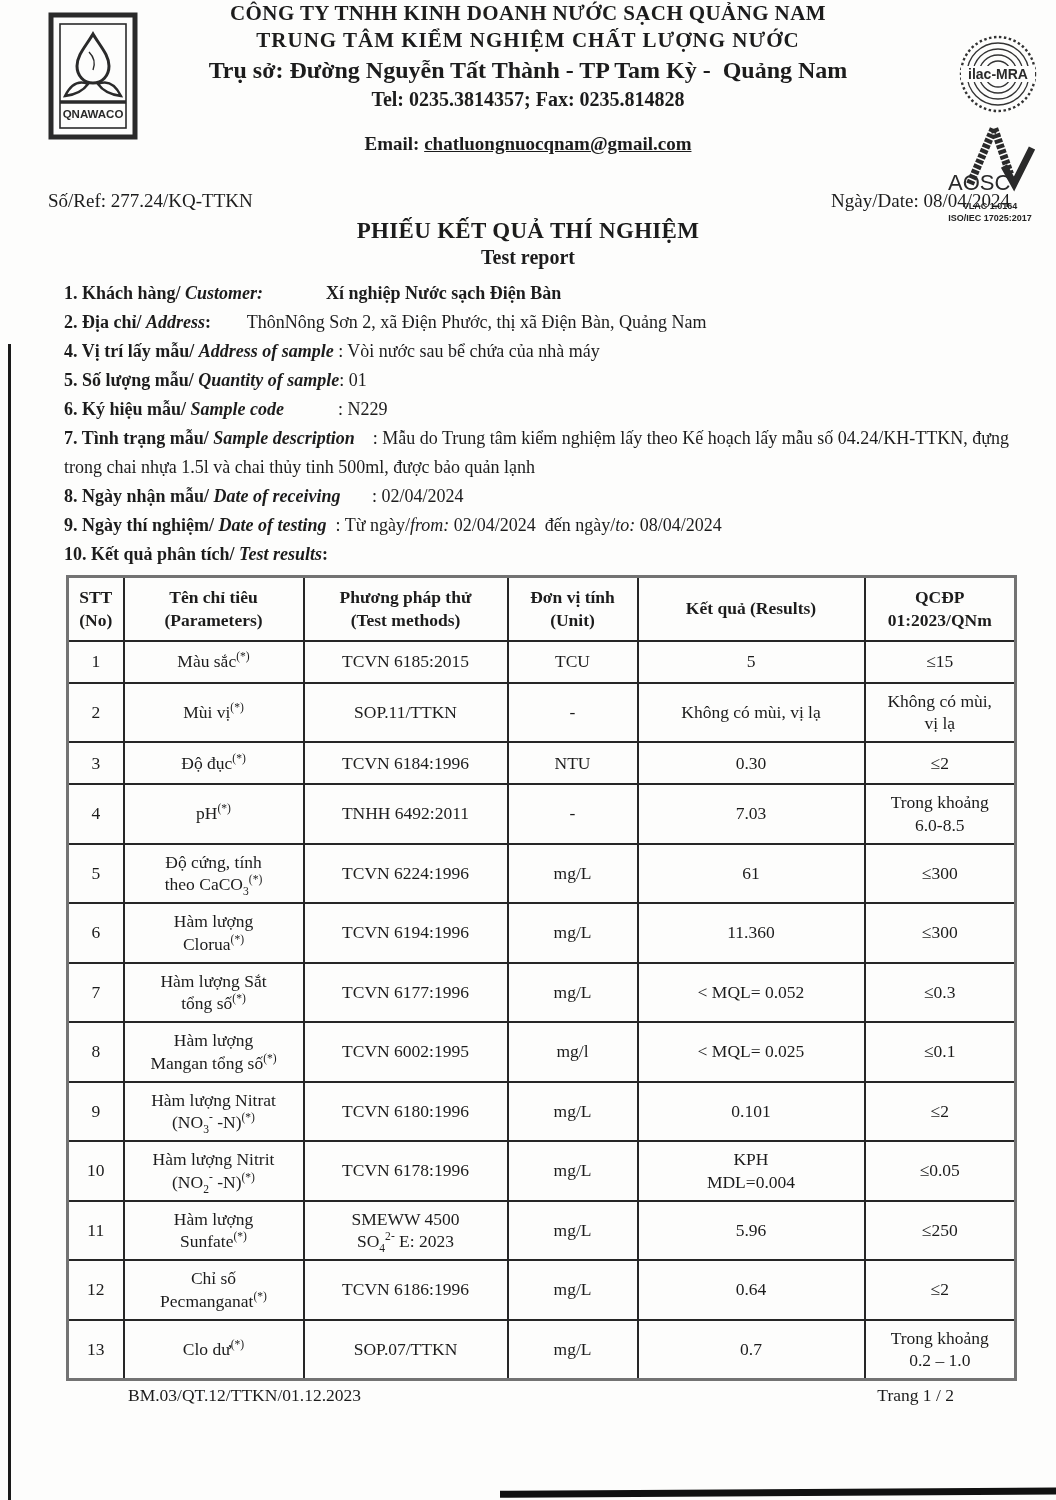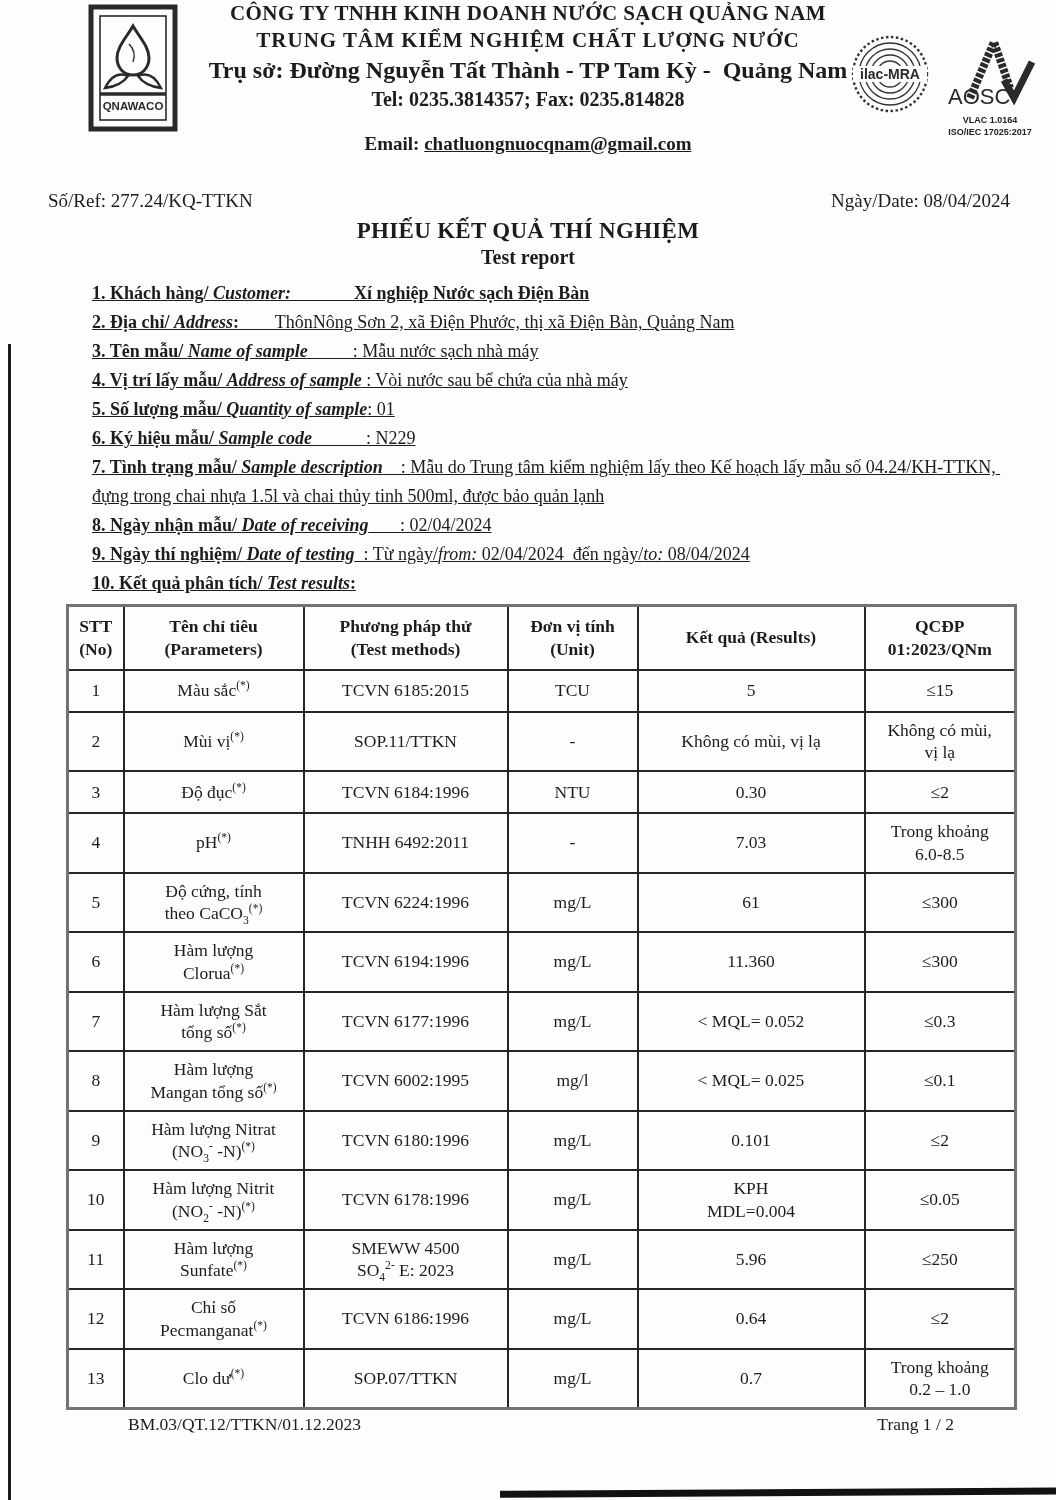--- a/index.html
+++ b/index.html
@@ -11,39 +11,39 @@
     overflow:hidden;
     font-family:"Liberation Serif", serif;
     color:#1c1c1c;
   }
   .it{font-style:italic;}
   sup{font-size:66%;line-height:0;}
   sub{font-size:66%;line-height:0;}
 
   
   .header{position:relative;height:176px;}
-  .logo-left{position:absolute;left:48px;top:4px;width:90px;height:160px;margin-left:40px;}
+  .logo-left{position:absolute;left:48px;top:12px;width:90px;height:160px;}
   .hdr-center{width:660px;margin:0 auto;text-align:center;line-height:1.3;}
   .hdr-line1{font-size:21px;font-weight:600;letter-spacing:.4px;white-space:nowrap;}
   .hdr-line2{font-size:21px;font-weight:700;letter-spacing:1px;white-space:nowrap;}
   .hdr-line3{font-size:24px;font-weight:700;white-space:pre;}
   .hdr-line4{font-size:20px;font-weight:700;}
   .hdr-line5{font-size:19px;font-weight:700;margin-top:20px;}
   .hdr-line5 .email{text-decoration:underline;font-weight:700;color:#1c1c1c;}
-  .logos-right{position:absolute;right:18px;top:34px;display:flex;align-items:flex-start;gap:12px;}
+  .logos-right{position:absolute;right:18px;top:34px;display:flex;align-items:flex-end;gap:2px;flex-direction:column;}
   .aosc-box{text-align:center;margin-top:-2px;}
   .aosc-sub{font-family:"Liberation Sans", sans-serif;font-weight:700;font-size:9px;line-height:1.35;color:#222;}
 
   
   .ref-line{display:flex;justify-content:space-between;margin:14px 46px 0 48px;font-size:19px;}
   .title{ text-align:center;font-size:23px;font-weight:700;margin-top:6px;letter-spacing:.3px;}
   .subtitle{text-align:center;font-size:20px;font-weight:700;margin-top:2px;}
 
   
-  .info{margin:10px 40px 0 92px;font-size:18px;line-height:29px;text-decoration:underline;}
+  .info{margin:10px 40px 0 64px;font-size:18px;line-height:29px;}
   .info-line{white-space:pre-wrap;}
 
   
   table.results{
     border-collapse:collapse;
     margin:6px 0 0 66px;
     width:948px;
     table-layout:fixed;
     font-size:17.5px;
   }
@@ -125,21 +125,20 @@
     <span>Số/Ref: 277.24/KQ-TTKN</span>
     <span>Ngày/Date: 08/04/2024</span>
   </div>
 
   <div class="title">PHIẾU KẾT QUẢ THÍ NGHIỆM</div>
   <div class="subtitle">Test report</div>
 
   <div class="info">
     <div class="info-line"><b>1. Khách hàng/ </b><b class="it">Customer:</b><span>              </span><b>Xí nghiệp Nước sạch Điện Bàn</b></div>
     <div class="info-line"><b>2. Địa chỉ/ </b><b class="it">Address</b><b>:</b><span>        ThônNông Sơn 2, xã Điện Phước, thị xã Điện Bàn, Quảng Nam</span></div>
-    <div class="info-line"><b>3. Tên mẫu/ </b><b class="it">Name of sample</b><span>          : Mẫu nước sạch nhà máy</span></div>
     <div class="info-line"><b>4. Vị trí lấy mẫu/ </b><b class="it">Address of sample</b><span> : Vòi nước sau bể chứa của nhà máy</span></div>
     <div class="info-line"><b>5. Số lượng mẫu/ </b><b class="it">Quantity of sample</b><span>: 01</span></div>
     <div class="info-line"><b>6. Ký hiệu mẫu/ </b><b class="it">Sample code</b><span>            : N229</span></div>
     <div class="info-line"><b>7. Tình trạng mẫu/ </b><b class="it">Sample description</b><span>    : Mẫu do Trung tâm kiểm nghiệm lấy theo Kế hoạch lấy mẫu số 04.24/KH-TTKN, đựng trong chai nhựa 1.5l và chai thủy tinh 500ml, được bảo quản lạnh</span></div>
     <div class="info-line"><b>8. Ngày nhận mẫu/ </b><b class="it">Date of receiving</b><span>       : 02/04/2024</span></div>
     <div class="info-line"><b>9. Ngày thí nghiệm/ </b><b class="it">Date of testing</b><span>  : Từ ngày/</span><i>from:</i><span> 02/04/2024  đến ngày/</span><i>to:</i><span> 08/04/2024</span></div>
     <div class="info-line"><b>10. Kết quả phân tích/ </b><b class="it">Test results</b><b>:</b></div>
   </div>
 
   <table class="results">

